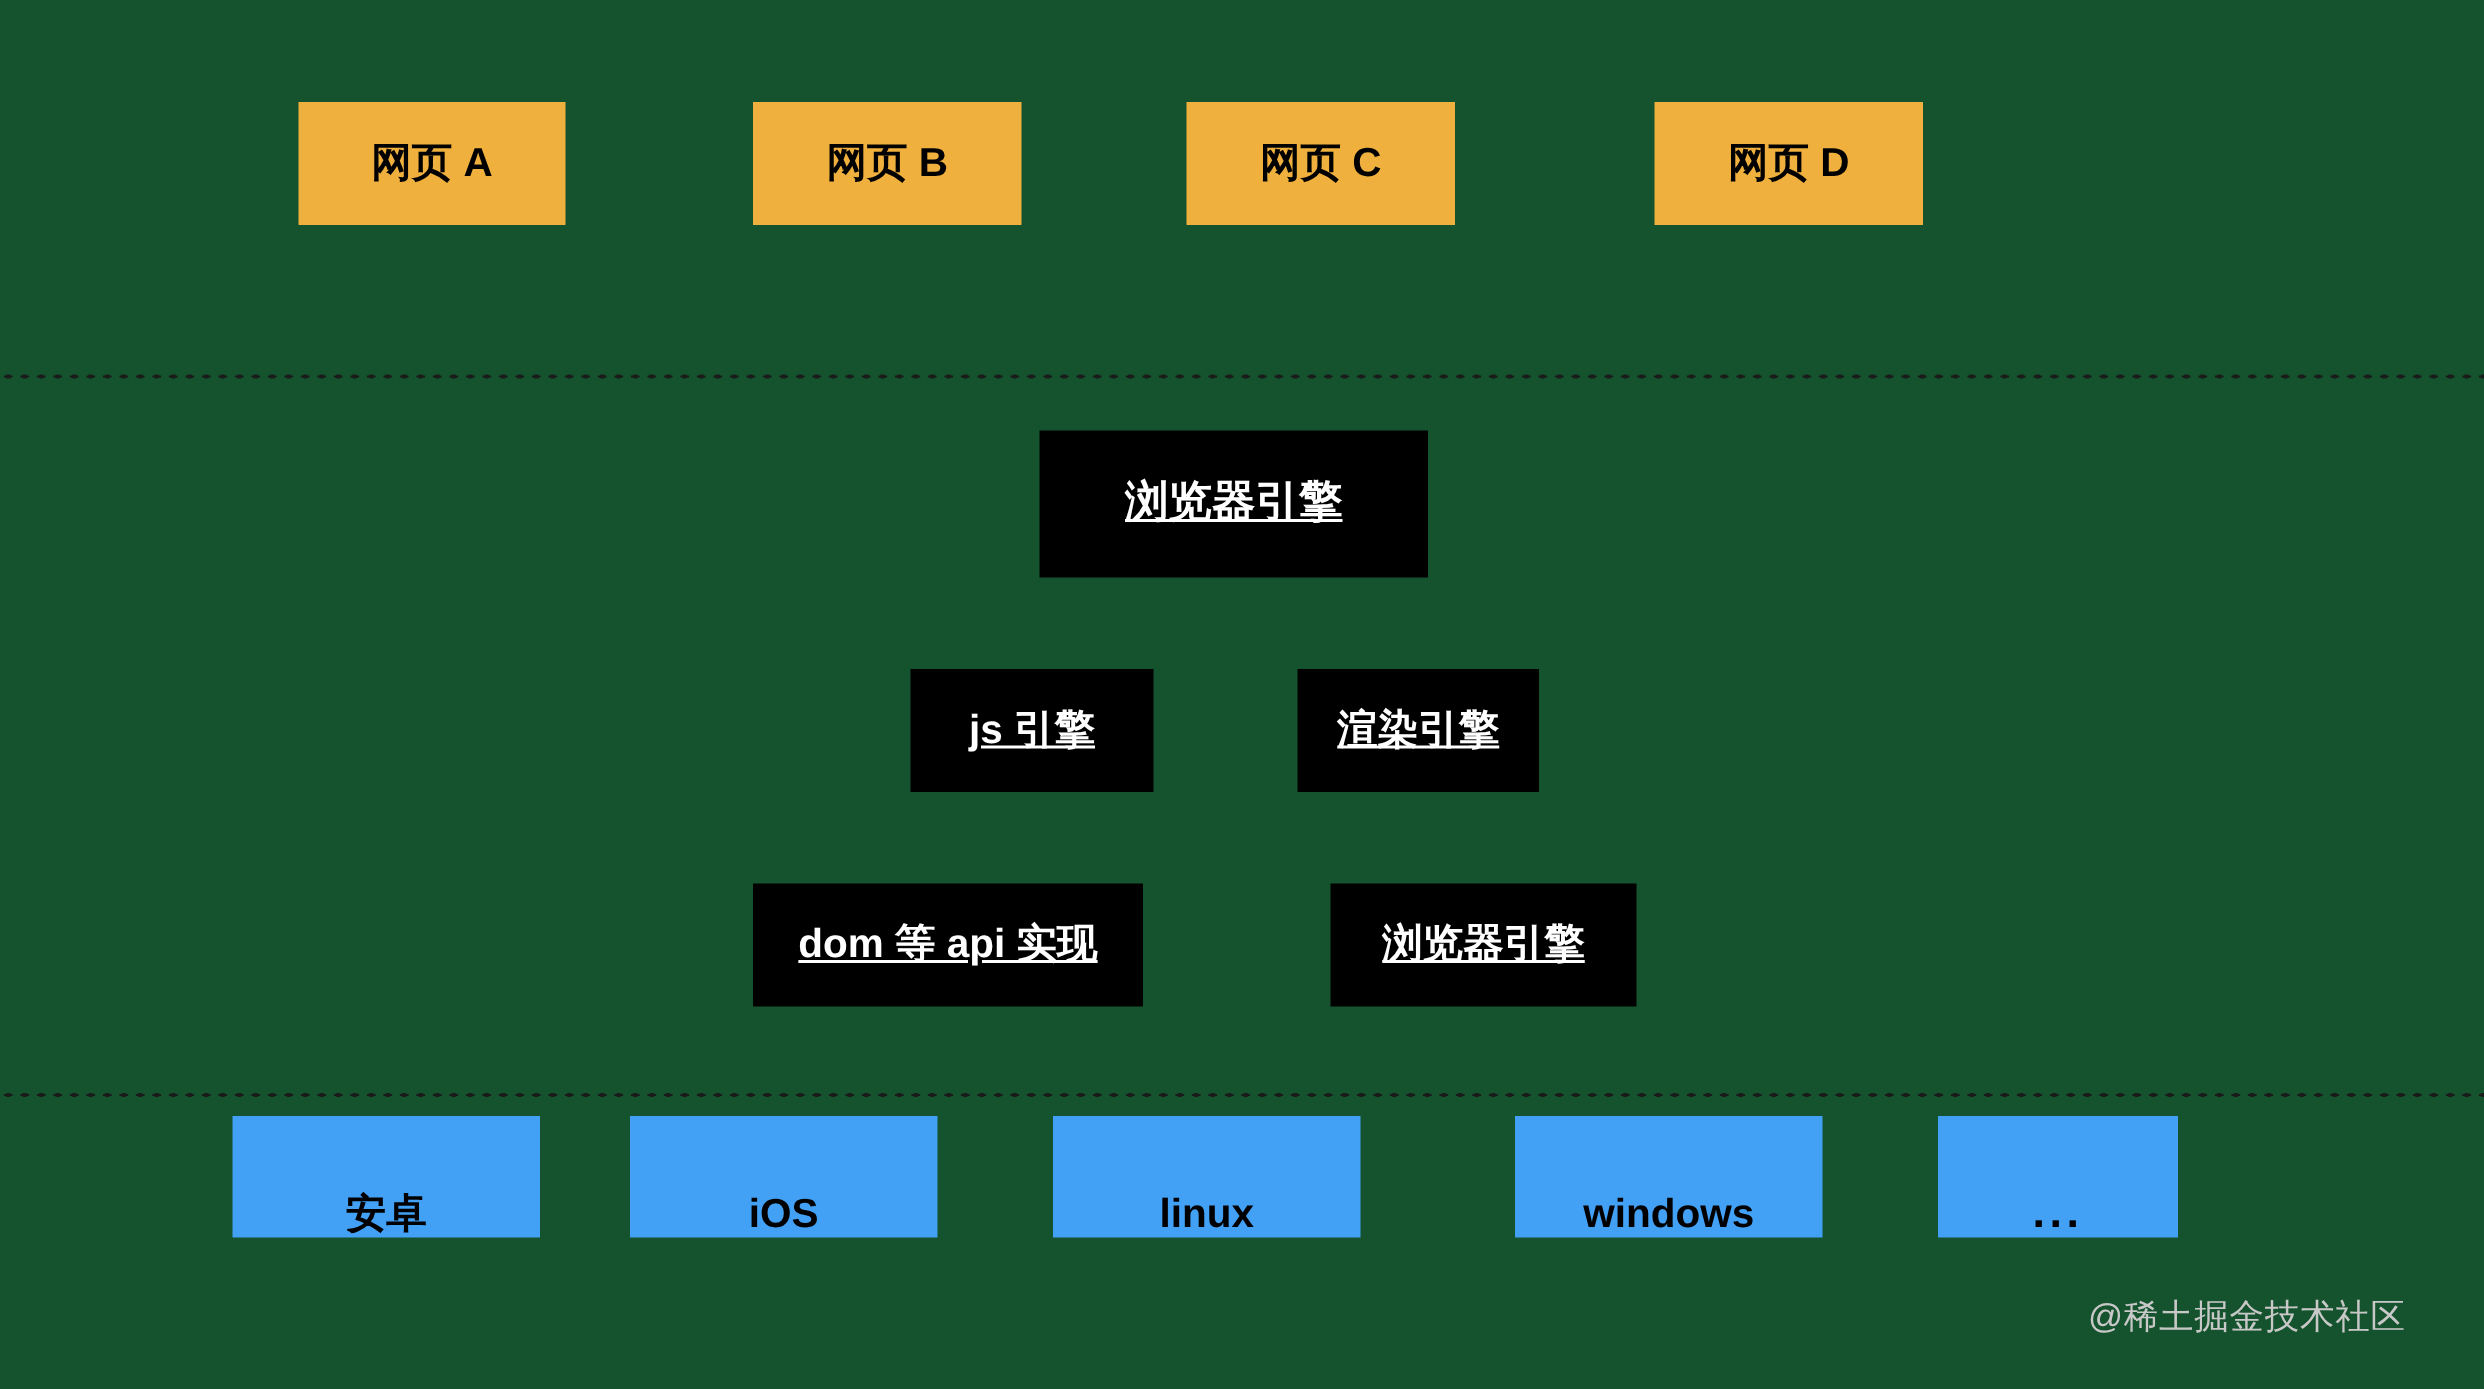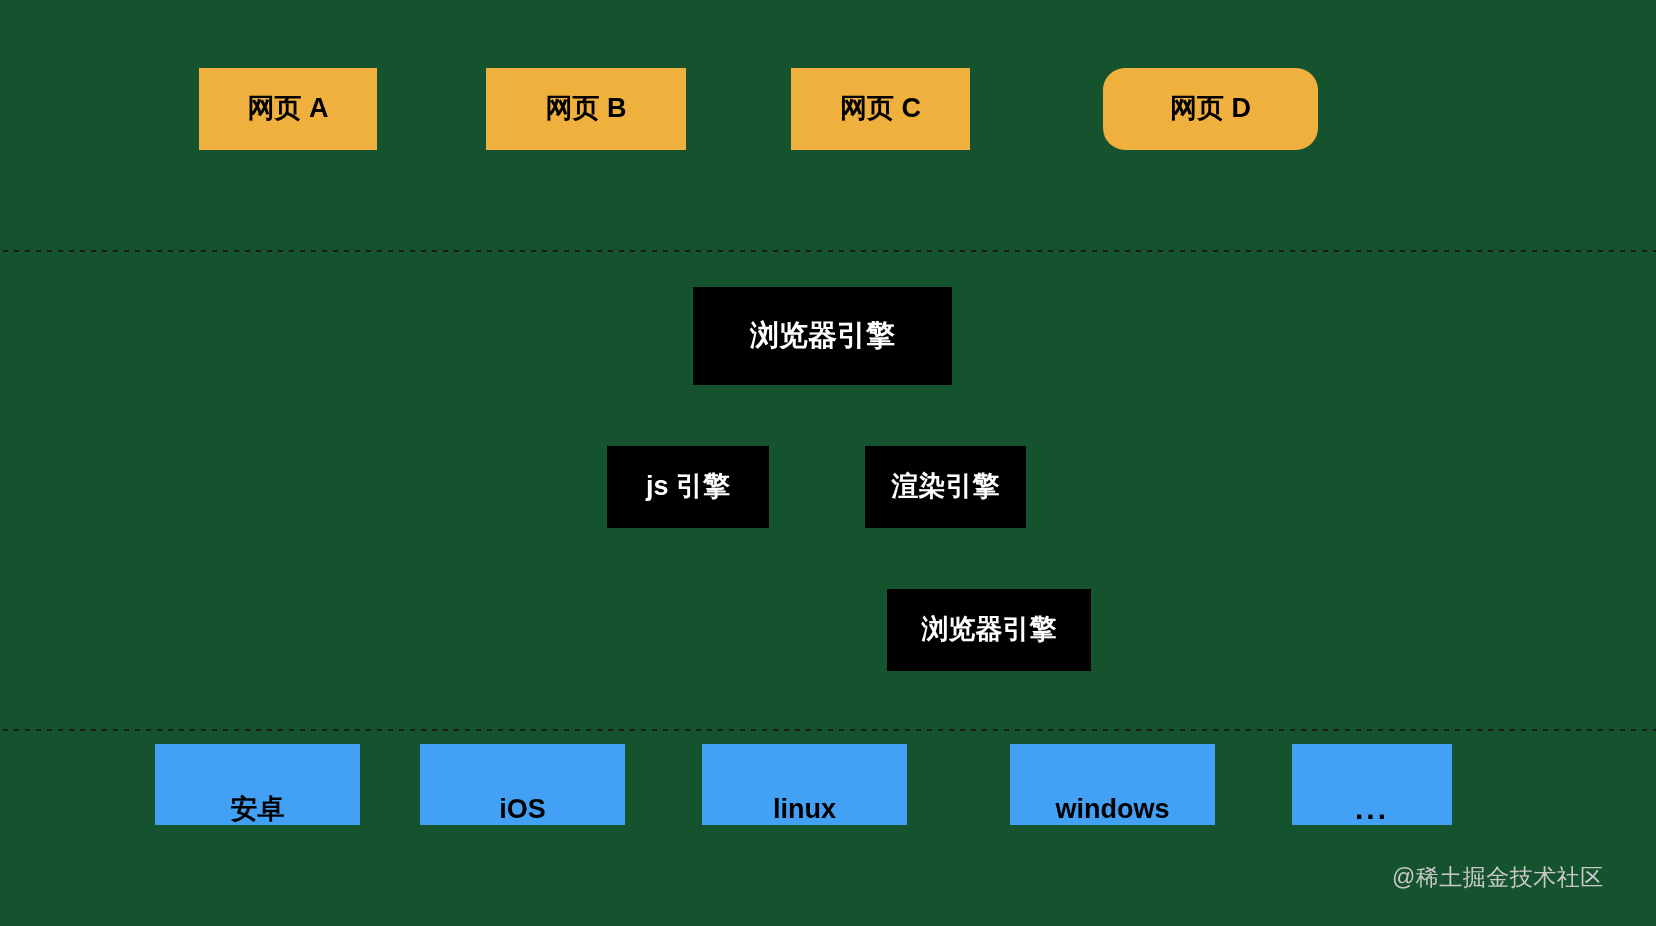--- a/index.html
+++ b/index.html
@@ -31,20 +31,21 @@
   .box-page {
     background: #efb03e;
     color: #000000;
     font-size: 27px;
     font-weight: 700;
   }
   .box-engine {
     background: #000000;
     color: #ffffff;
     font-weight: 700;
+    text-decoration: underline;
   }
   .box-engine.lvl1 { font-size: 29px; }
   .box-engine.lvl2 { font-size: 27px; }
   .box-engine.lvl3 { font-size: 27px; }
   .box-os {
     background: #42a0f5;
     color: #000000;
     font-size: 27px;
     font-weight: 700;
     align-items: flex-end;
@@ -70,43 +71,46 @@
   }
 </style>
 </head>
 <body>
 
 <div id="canvas">
 
   <div class="box box-page" style="left:199px; top:68px; width:178px; height:82px;">
     <span>网页 A</span>
   </div>
-  <div class="box box-page" style="left:486px; top:68px; width:200px; height:82px;justify-content:center;">
+  <div class="box box-page" style="left:502px; top:68px; width:179px; height:82px;justify-content:center;">
     <span>网页 B</span>
   </div>
   <div class="box box-page" style="left:791px; top:68px; width:179px; height:82px;">
     <span>网页 C</span>
   </div>
-  <div class="box box-page" style="left:1103px; top:68px; width:215px; height:82px;border-radius:22px;">
+  <div class="box box-page" style="left:1103px; top:68px; width:179px; height:82px;">
     <span>网页 D</span>
   </div>
 
   <div class="divider" style="top:249px;"></div>
 
   <div class="box box-engine lvl1" style="left:693px; top:287px; width:259px; height:98px;">
     <span>浏览器引擎</span>
   </div>
 
   <div class="box box-engine lvl2" style="left:607px; top:446px; width:162px; height:82px;">
     <span>js 引擎</span>
   </div>
   <div class="box box-engine lvl2" style="left:865px; top:446px; width:161px; height:82px;">
     <span>渲染引擎</span>
   </div>
 
+  <div class="box box-engine lvl3" style="left:502px; top:589px; width:260px; height:82px;">
+    <span>dom 等 api 实现</span>
+  </div>
   <div class="box box-engine lvl3" style="left:887px; top:589px; width:204px; height:82px;">
     <span>浏览器引擎</span>
   </div>
 
   <div class="divider" style="top:728px;"></div>
 
   <div class="box box-os" style="left:155px; top:744px; width:205px; height:81px;">
     <span>安卓</span>
   </div>
   <div class="box box-os" style="left:420px; top:744px; width:205px; height:81px;">

